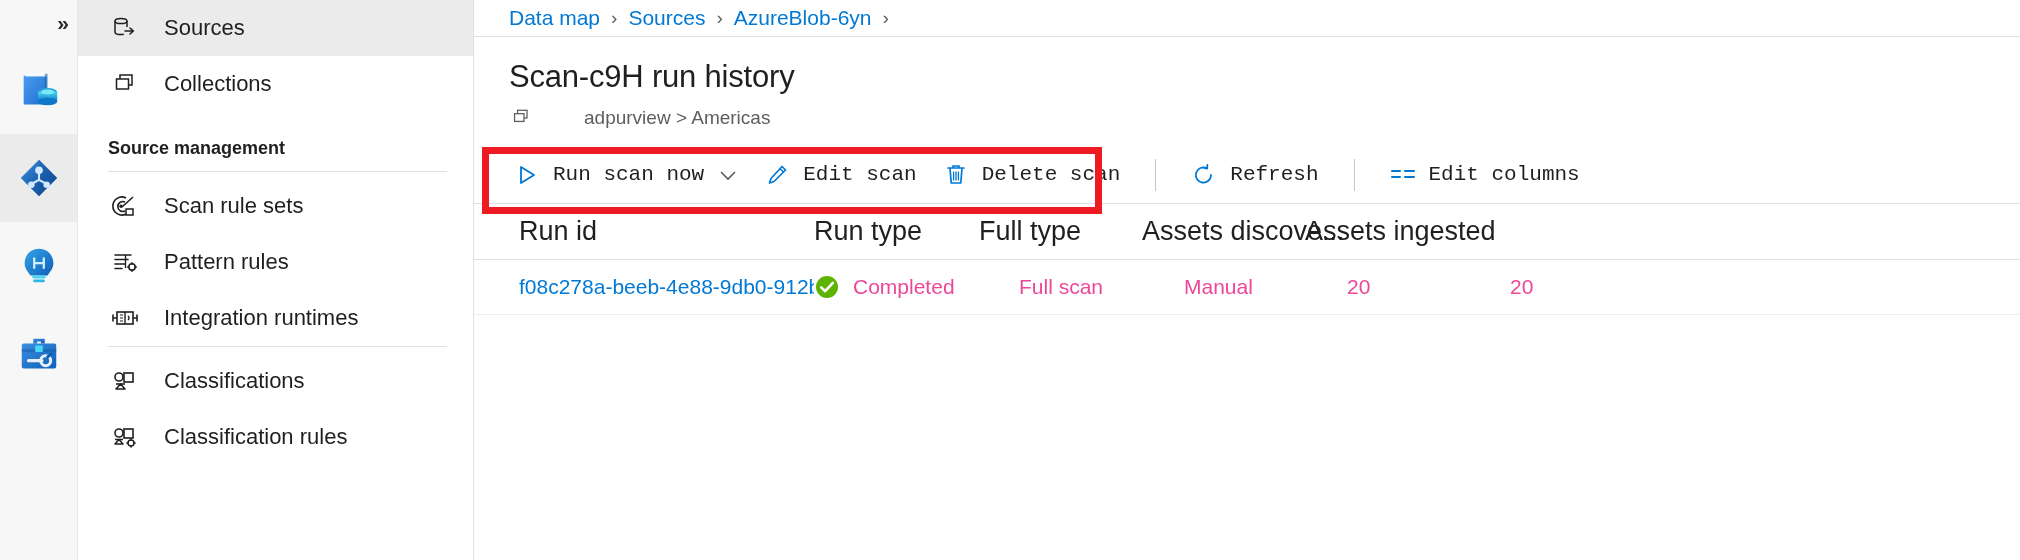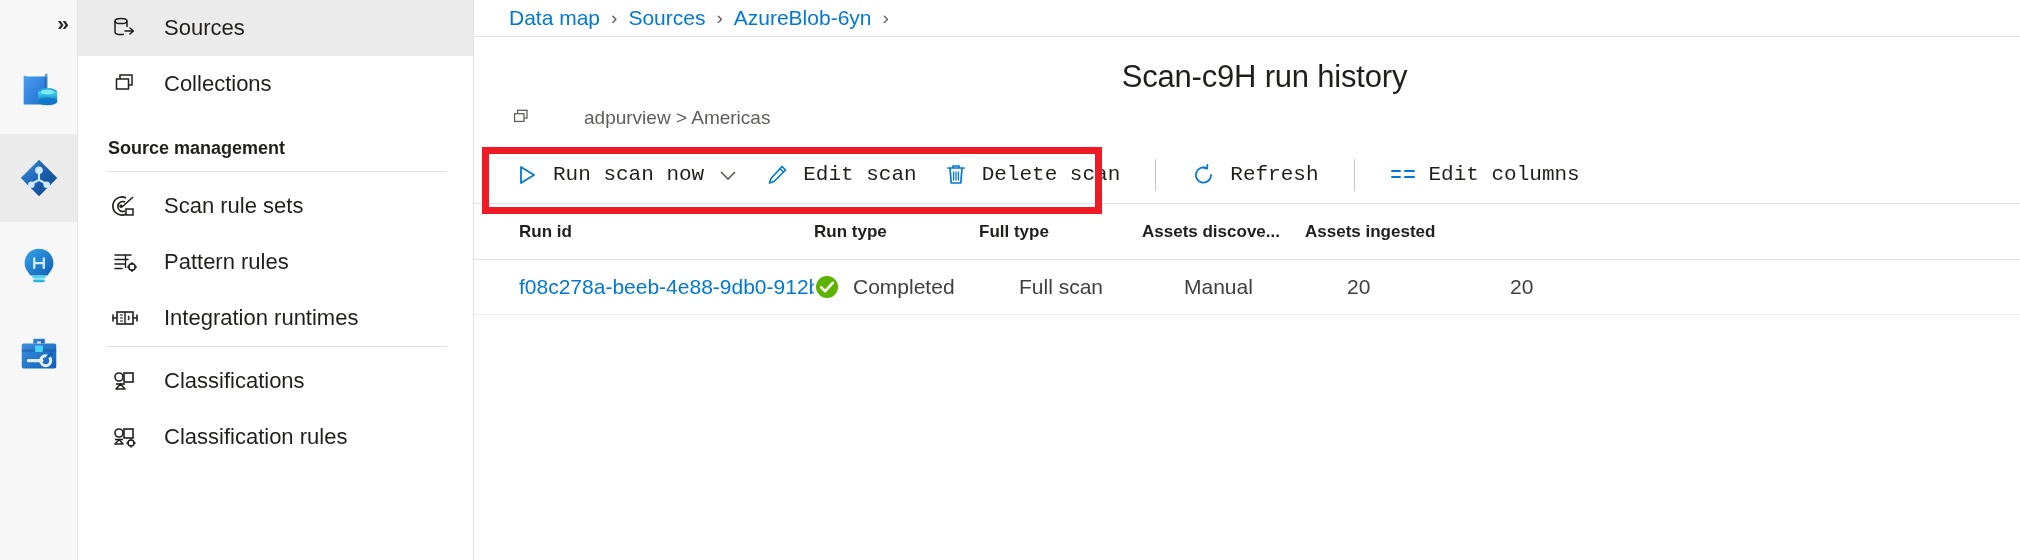--- a/index.html
+++ b/index.html
@@ -108,21 +108,20 @@
     margin: 0 26px 6px 30px;
   }
 
   
   .main {
     flex: 1 1 auto;
     height: 436px;
     position: relative;
     background: #ffffff;
     overflow: hidden;
-    text-align: center;
   }
   .breadcrumb {
     height: 37px;
     display: flex;
     align-items: center;
     padding-left: 35px;
     font-size: 21px;
     border-bottom: 1px solid #e1e1e1;
     box-sizing: border-box;
   }
@@ -220,41 +219,41 @@
   .table { width: 100%; }
   .thead {
     display: flex;
     align-items: center;
     height: 56px;
     border-bottom: 1px solid #e1e1e1;
     padding-left: 45px;
     box-sizing: border-box;
   }
   .th {
-    font-size: 17px;
-    font-weight: bold;
+    font-size: 27px;
+    font-weight: normal;
     color: #201f1e;
     display: flex;
     align-items: center;
     white-space: nowrap;
     cursor: pointer;
   }
   .th .info-ico { margin-left: 11px; display: flex; align-items: center; }
 
   .trow {
     display: flex;
     align-items: center;
     height: 55px;
     border-bottom: 1px solid #ededed;
     padding-left: 45px;
     box-sizing: border-box;
   }
   .td {
     font-size: 21px;
-    color: #404040;
+    color: #ec4899;
     display: flex;
     align-items: center;
     white-space: nowrap;
     overflow: hidden;
   }
   .td.link { color: #0078d4; cursor: pointer; text-overflow: clip; }
   .td .status-ico { margin-right: 13px; display: flex; align-items: center; }
 
   
   .c-runid  { width: 295px; flex: 0 0 295px; }

